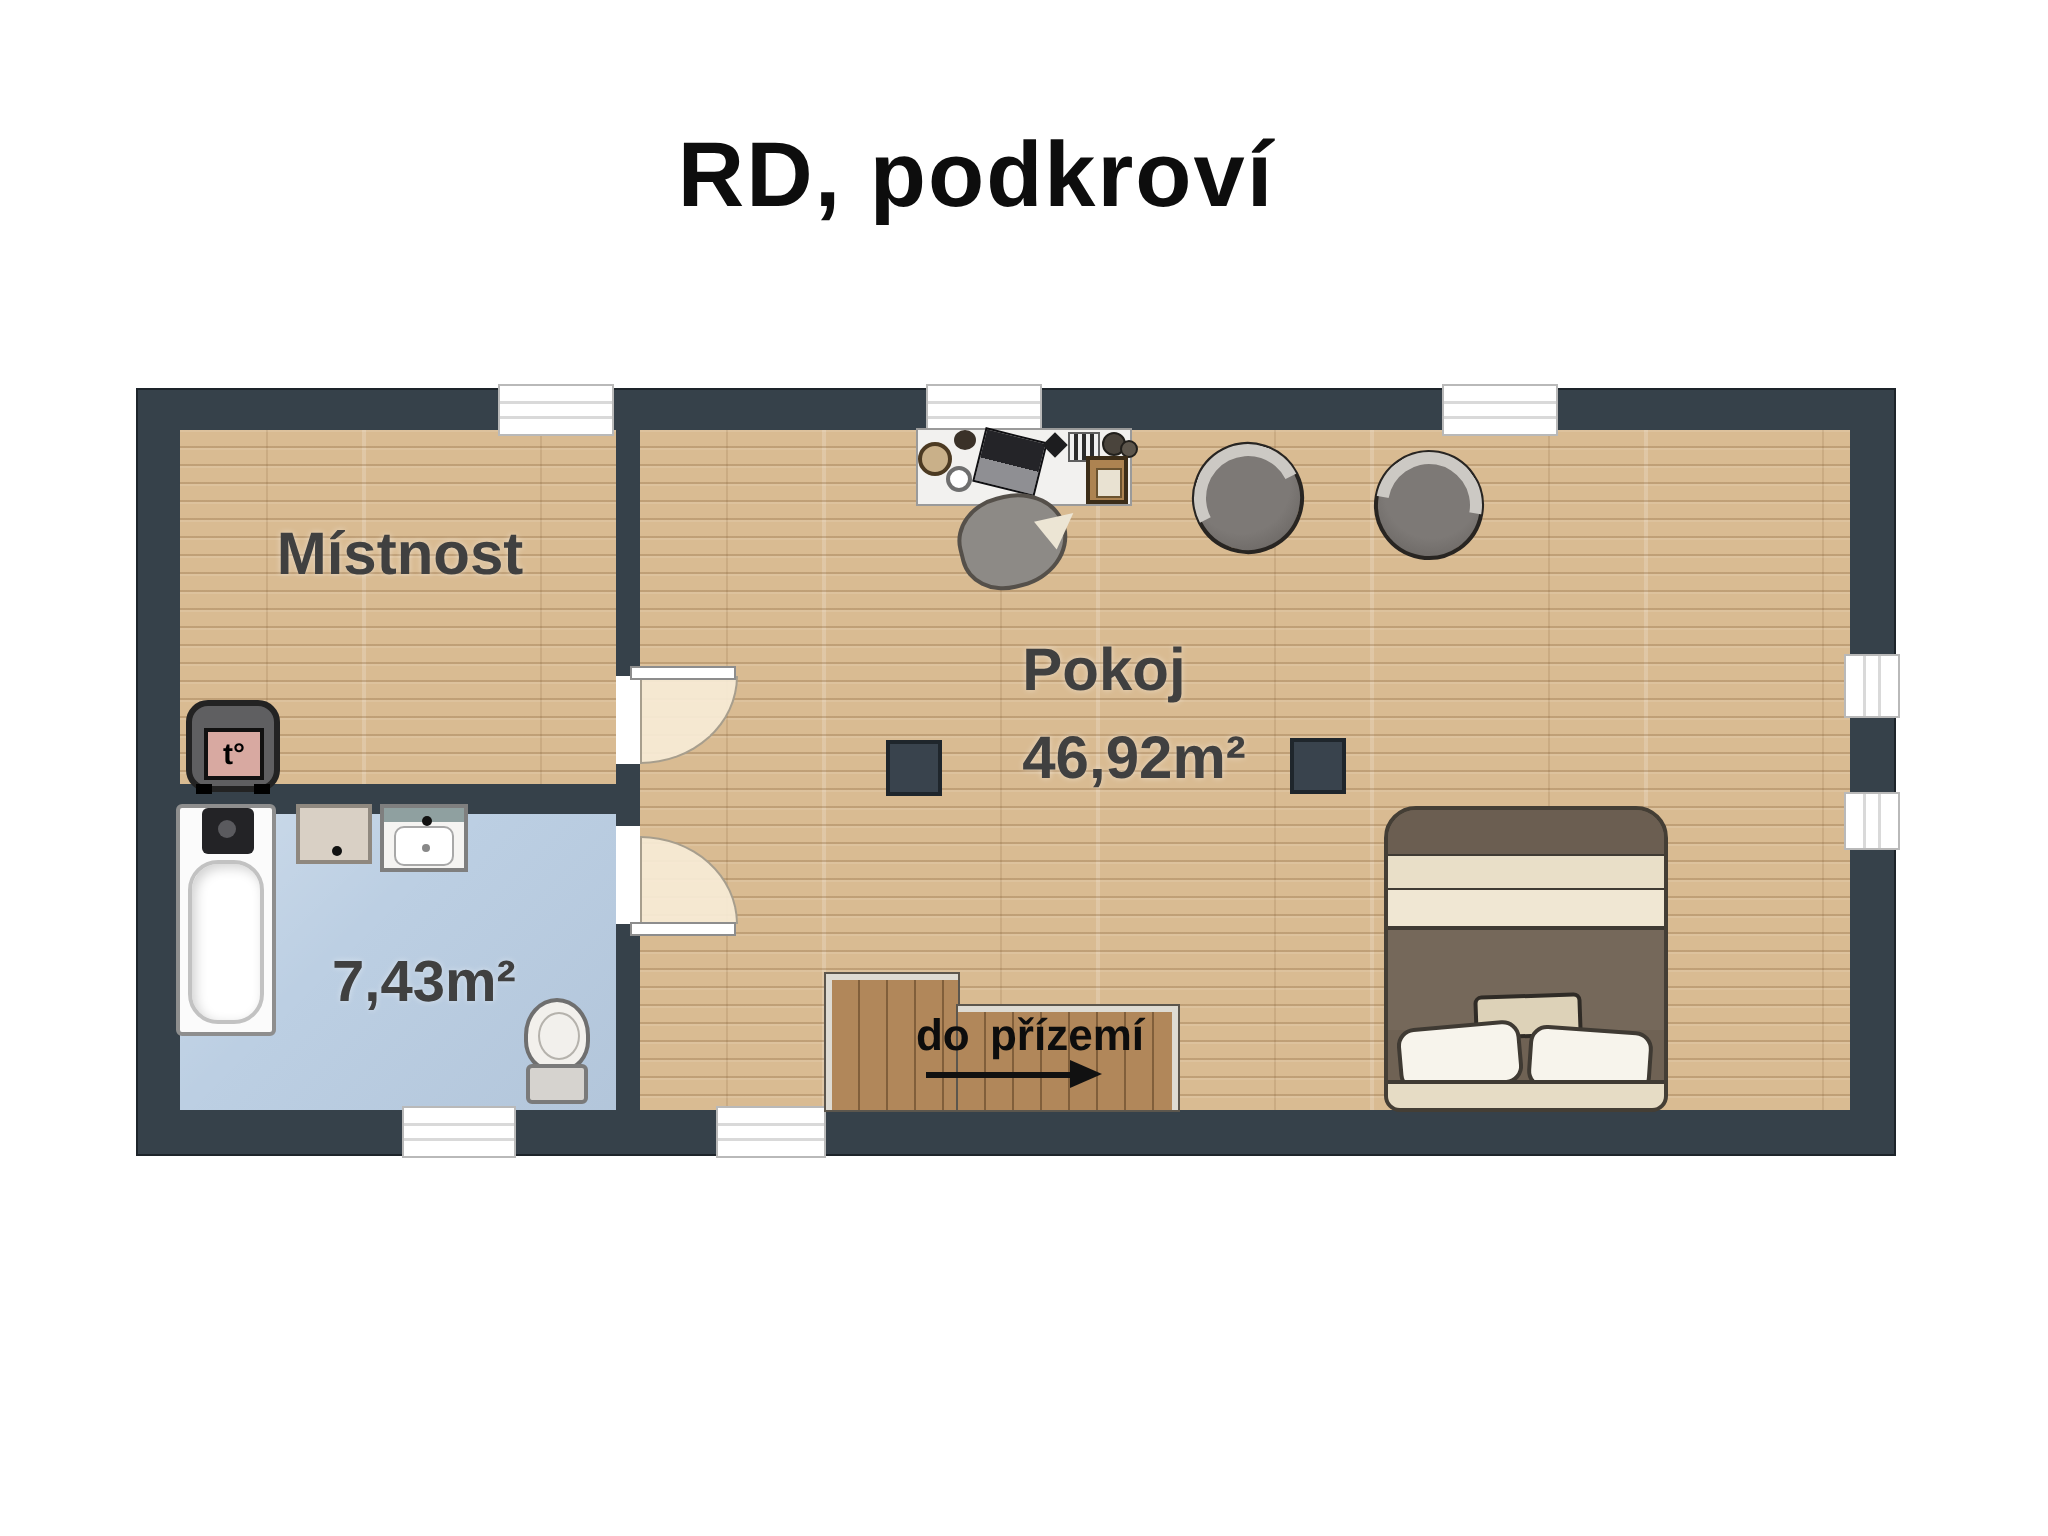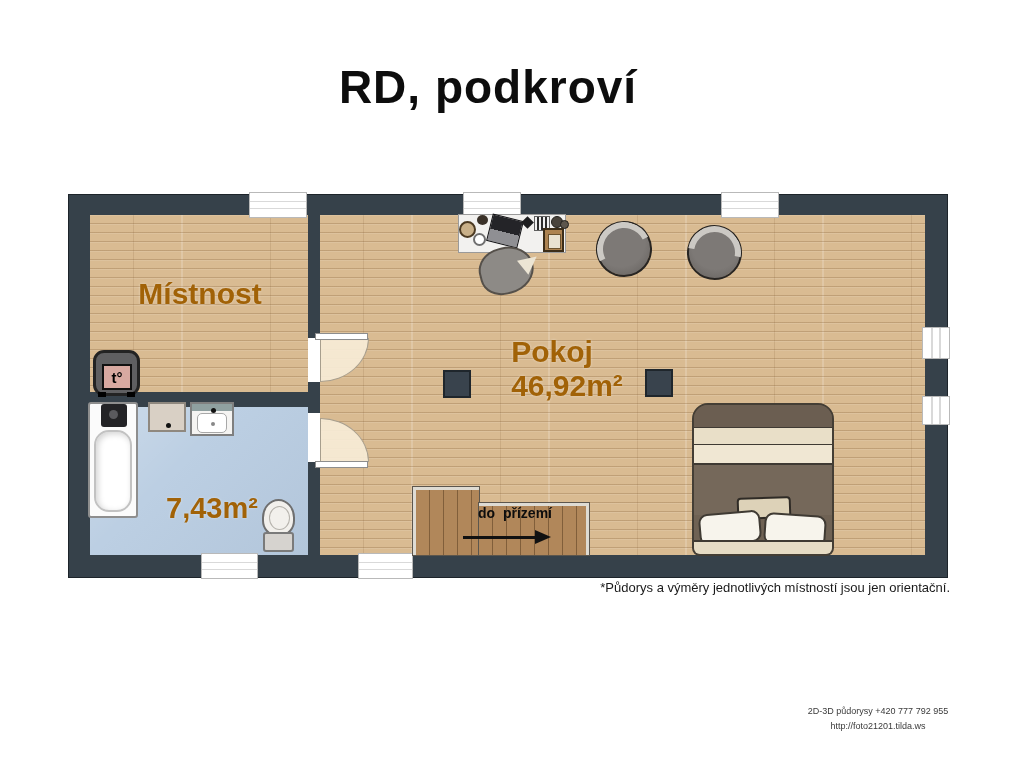--- a/index.html
+++ b/index.html
@@ -38,26 +38,26 @@
 
   
   .chimney{width:28px;height:28px;background:#39434d;border:2px solid #1f262c;box-sizing:border-box;}
 
   
   .stair-seg{background-color:#b1875a;
     background-image:repeating-linear-gradient(to right, rgba(0,0,0,0) 0 13px, rgba(70,45,20,.45) 13px 14px);
     box-shadow:0 0 0 1px #5c564d;box-sizing:border-box;}
   .stair-seg1{left:413px;top:487px;width:66px;height:68px;border-top:3px solid #dedbd3;border-left:3px solid #dedbd3;}
   .stair-seg2{left:479px;top:503px;width:110px;height:52px;border-top:3px solid #dedbd3;border-right:3px solid #dedbd3;}
-  .stairs-label{left:450px;top:505px;width:130px;text-align:center;font-size:14px;font-weight:bold;color:#0d0d0d;z-index:6;word-spacing:4px;}
+  .stairs-label{left:450px;top:505px;width:130px;text-align:center;font-size:22px;font-weight:bold;color:#0d0d0d;z-index:6;word-spacing:4px;}
   .arrow-line{left:463px;top:536px;width:74px;height:3px;background:#111;z-index:6;}
   .arrow-head{left:535px;top:530px;width:0;height:0;border-left:16px solid #111;border-top:7px solid transparent;border-bottom:7px solid transparent;z-index:6;}
 
   
-  .room-label{font-weight:bold;color:#a16207;white-space:nowrap;transform:translate(-50%,-50%);z-index:5;text-shadow:0 0 3px rgba(255,255,255,.45);margin-top:16px;}
+  .room-label{font-weight:bold;color:#404040;white-space:nowrap;transform:translate(-50%,-50%);z-index:5;text-shadow:0 0 3px rgba(255,255,255,.45);}
   .fs30{font-size:30px;}
   .fs29{font-size:29px;}
 
   
   .bed{left:692px;top:403px;width:142px;height:153px;background:#6f6254;border:2px solid #443e35;border-radius:16px 16px 8px 8px;box-sizing:border-box;overflow:hidden;}
   .bed .band1{left:0;top:0;width:100%;height:22px;background:#6b5e51;}
   .bed .band2{left:0;top:22px;width:100%;height:18px;background:#e9dfc8;border-top:1px solid #3f3a33;border-bottom:1px solid #3f3a33;box-sizing:border-box;}
   .bed .band3{left:0;top:40px;width:100%;height:20px;background:#f0e7d3;border-bottom:2px solid #3f3a33;box-sizing:border-box;}
   .bed .duvet{left:0;top:60px;width:100%;height:50px;background:#75685a;}
   .bed .pillow-small{left:43px;top:92px;width:54px;height:22px;background:#ddd2b8;border:2px solid #2f2b26;border-radius:4px;box-sizing:border-box;transform:rotate(-2deg);}
@@ -189,22 +189,17 @@
     <div class="abs sink-top"></div>
     <div class="abs sink-basin"></div>
     <div class="abs sink-dot1"></div>
     <div class="abs sink-dot2"></div>
   </div>
   <div class="abs toilet-bowl"></div>
   <div class="abs toilet-tank"></div>
 
   <div class="abs room-label fs30" style="left:200px;top:278px;">Místnost</div>
   <div class="abs room-label fs30" style="left:552px;top:336px;">Pokoj</div>
-  <div class="abs room-label fs30" style="left:567px;top:370px;">46,92m²</div>
+  <div class="abs room-label fs30" style="left:567px;top:380px;">46,92m²</div>
   <div class="abs room-label fs29" style="left:212px;top:492px;">7,43m²</div>
 
-  <div class="abs footnote">*Půdorys a výměry jednotlivých místností jsou jen orientační.</div>
-  <div class="abs credits">
-    <div>2D-3D půdorysy +420 777 792 955</div>
-    <div>http://foto21201.tilda.ws</div>
-  </div>
 
 </div>
 
 </body></html>

